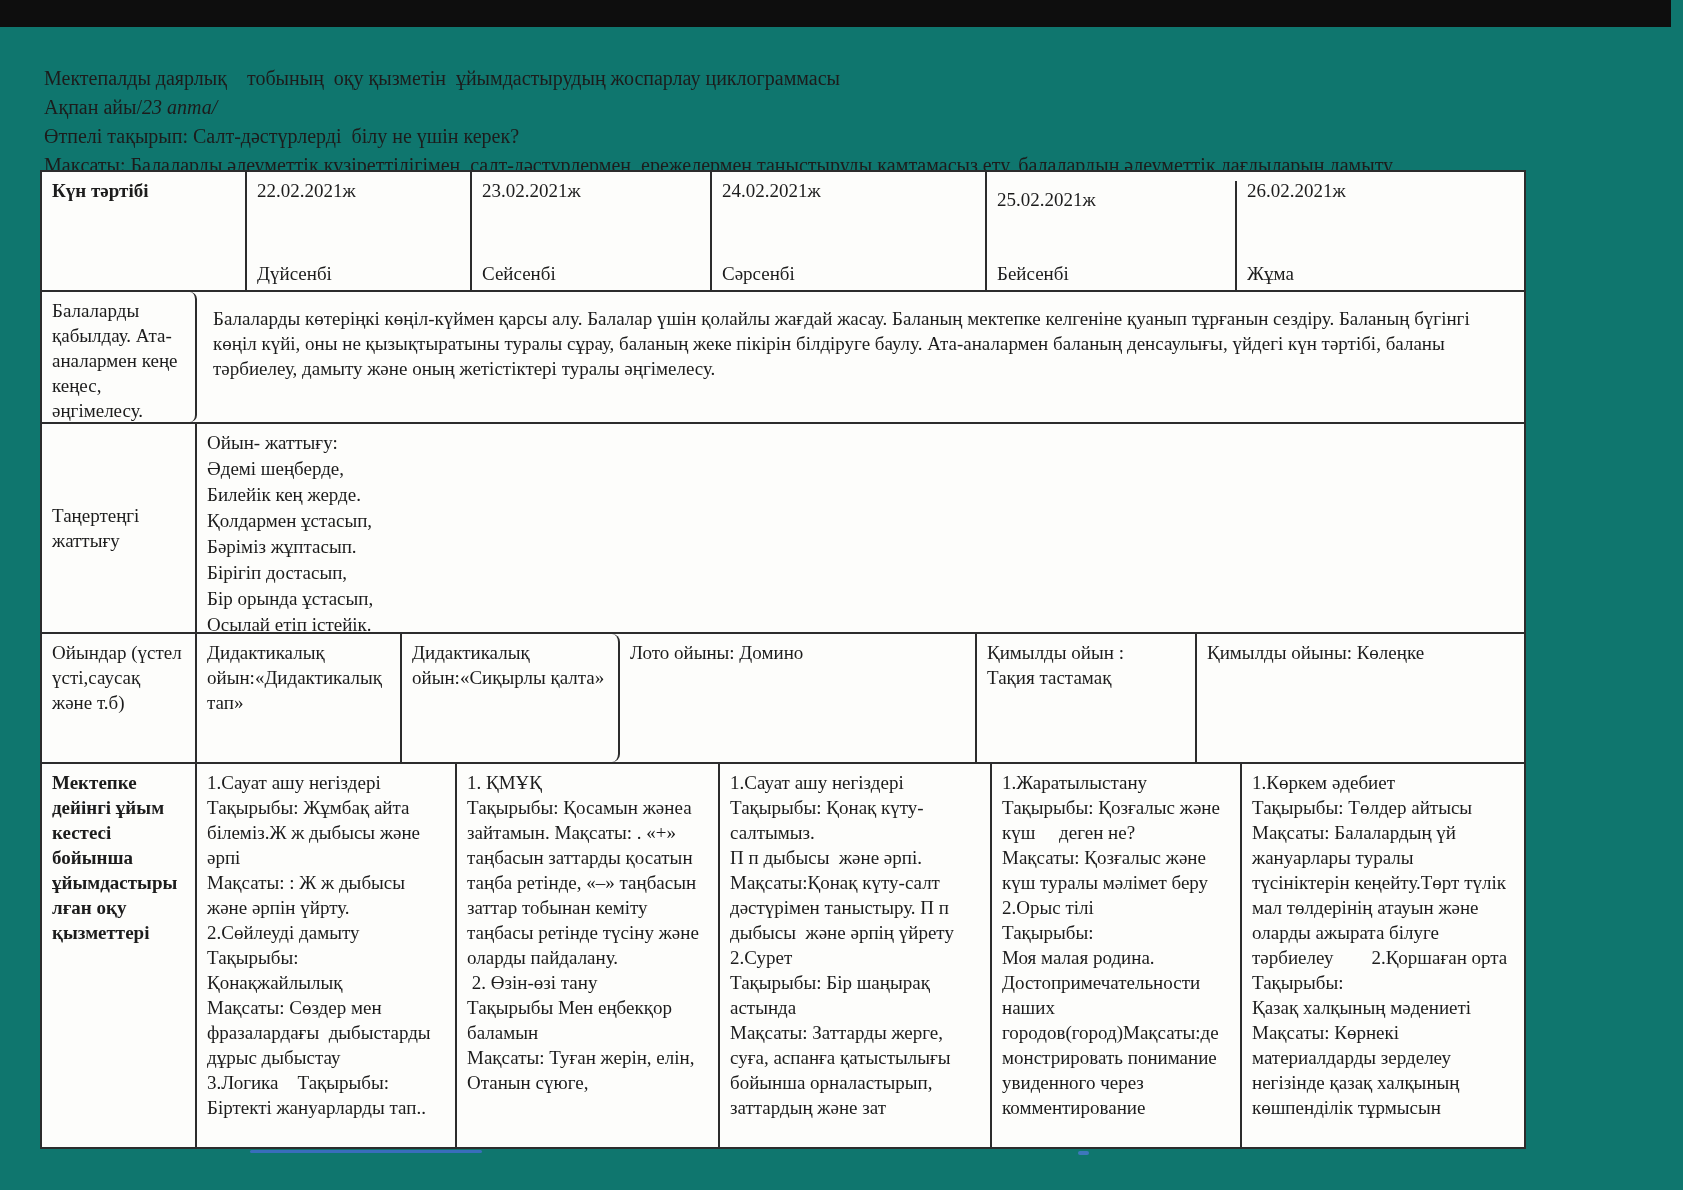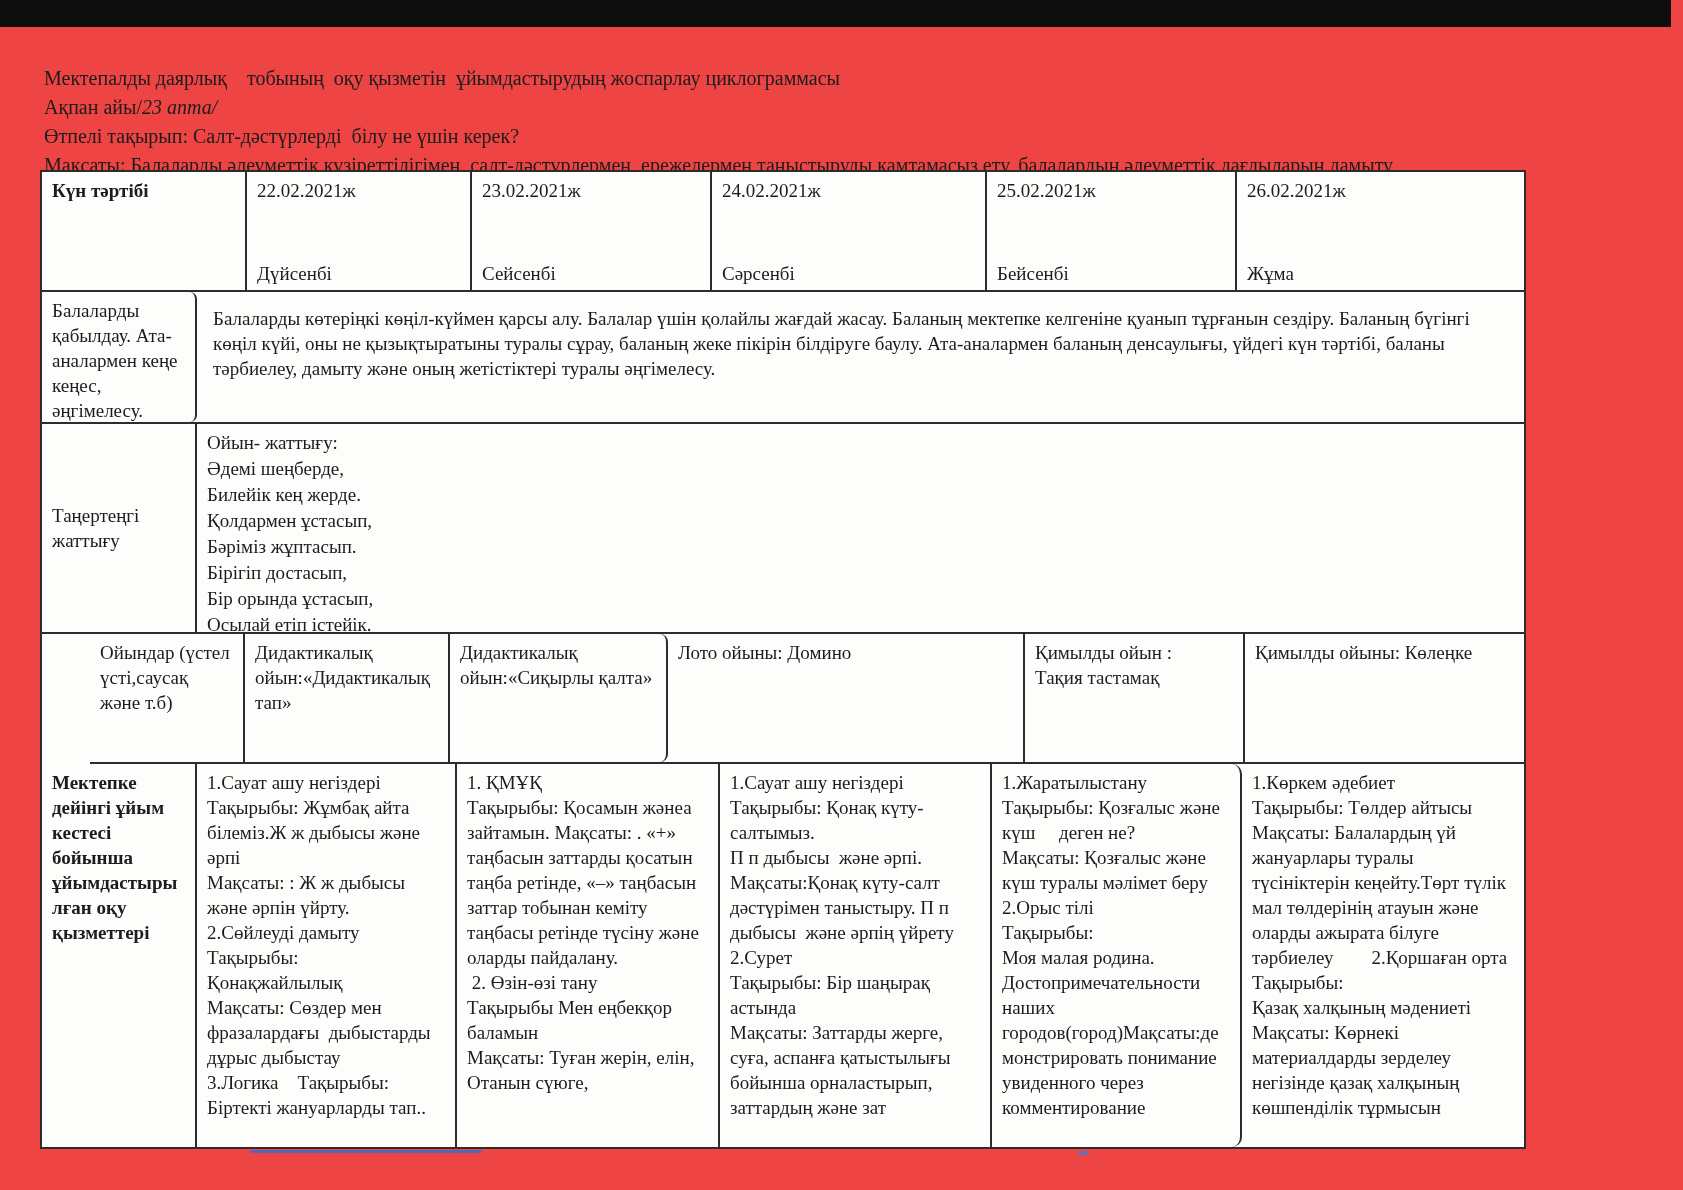--- a/index.html
+++ b/index.html
@@ -1,19 +1,19 @@
 <!DOCTYPE html>
 <html><head>
 <meta charset="utf-8">
 <style>
   html,body{margin:0;padding:0;background:#e8e8e6;}
   .page{
     position:relative;
     width:1683px;height:1190px;
-    background:#ef4444;
+    background:#0f766e;
     overflow:hidden;
     font-family:"Liberation Serif","DejaVu Serif",serif;
     color:#1c1c1c;
   }
   .scan-top-band{
     position:absolute;left:0;top:0;width:1671px;height:27px;
     background:#0e0e0e;
   }
   .header-block{
     position:absolute;left:44px;top:64px;width:1610px;
@@ -39,21 +39,21 @@
     overflow-wrap:break-word;
   }
   .cell:last-child{border-right:none;}
   .bold{font-weight:bold;}
   .day-cell{display:flex;flex-direction:column;justify-content:space-between;padding-bottom:4px;}
   .grow{flex:1 1 auto;border-radius:22px;}
   .poem{line-height:26px;}
   .r1{height:120px;}
   .r2{height:132px;}
   .r3{height:210px;}
-  .r4{height:130px;margin-left:48px;}
+  .r4{height:130px;}
   .r5{height:383px;}
   .artifact-line{
     position:absolute;left:250px;top:1150px;width:232px;height:3px;
     background:#3f6cc9;opacity:.85;border-radius:2px;
   }
   .artifact-dot{
     position:absolute;left:1078px;top:1151px;width:11px;height:4px;
     background:#4a78d0;opacity:.8;border-radius:2px;
   }
 </style>
@@ -80,21 +80,21 @@
         <span>Дүйсенбі</span>
       </div>
       <div class="cell day-cell" style="flex:0 0 240px;">
         <span>23.02.2021ж</span>
         <span>Сейсенбі</span>
       </div>
       <div class="cell day-cell" style="flex:0 0 275px;">
         <span>24.02.2021ж</span>
         <span>Сәрсенбі</span>
       </div>
-      <div class="cell day-cell" style="flex:0 0 250px;">
+      <div class="cell day-cell" style="flex:0 0 250px;margin-top:9px;">
         <span>25.02.2021ж</span>
         <span>Бейсенбі</span>
       </div>
       <div class="cell day-cell grow">
         <span>26.02.2021ж</span>
         <span>Жұма</span>
       </div>
     </div>
 
     <div class="t-row r2">
@@ -140,21 +140,21 @@
  2. Өзін-өзі тану
 Тақырыбы Мен еңбекқор баламын
 Мақсаты: Туған жерін, елін, Отанын сүюге,</div>
       <div class="cell" style="flex:0 0 272px;">1.Сауат ашу негіздері
 Тақырыбы: Қонақ күту-салтымыз.
 П п дыбысы  және әрпі.
 Мақсаты:Қонақ күту-салт дәстүрімен таныстыру. П п дыбысы  және әрпің үйрету
 2.Сурет
 Тақырыбы: Бір шаңырақ астында
 Мақсаты: Заттарды жерге, суға, аспанға қатыстылығы бойынша орналастырып, заттардың және зат</div>
-      <div class="cell" style="flex:0 0 250px;border-radius:10px;">1.Жаратылыстану
+      <div class="cell" style="flex:0 0 250px;">1.Жаратылыстану
 Тақырыбы: Қозғалыс және күш     деген не?
 Мақсаты: Қозғалыс және күш туралы мәлімет беру
 2.Орыс тілі
 Тақырыбы:
 Моя малая родина.
 Достопримечательности наших городов(город)Мақсаты:демонстрировать понимание увиденного через комментирование</div>
       <div class="cell grow">1.Көркем әдебиет
 Тақырыбы: Төлдер айтысы
 Мақсаты: Балалардың үй жануарлары туралы түсініктерін кеңейту.Төрт түлік мал төлдерінің атауын және оларды ажырата білуге тәрбиелеу        2.Қоршаған орта             Тақырыбы:
 Қазақ халқының мәдениеті

